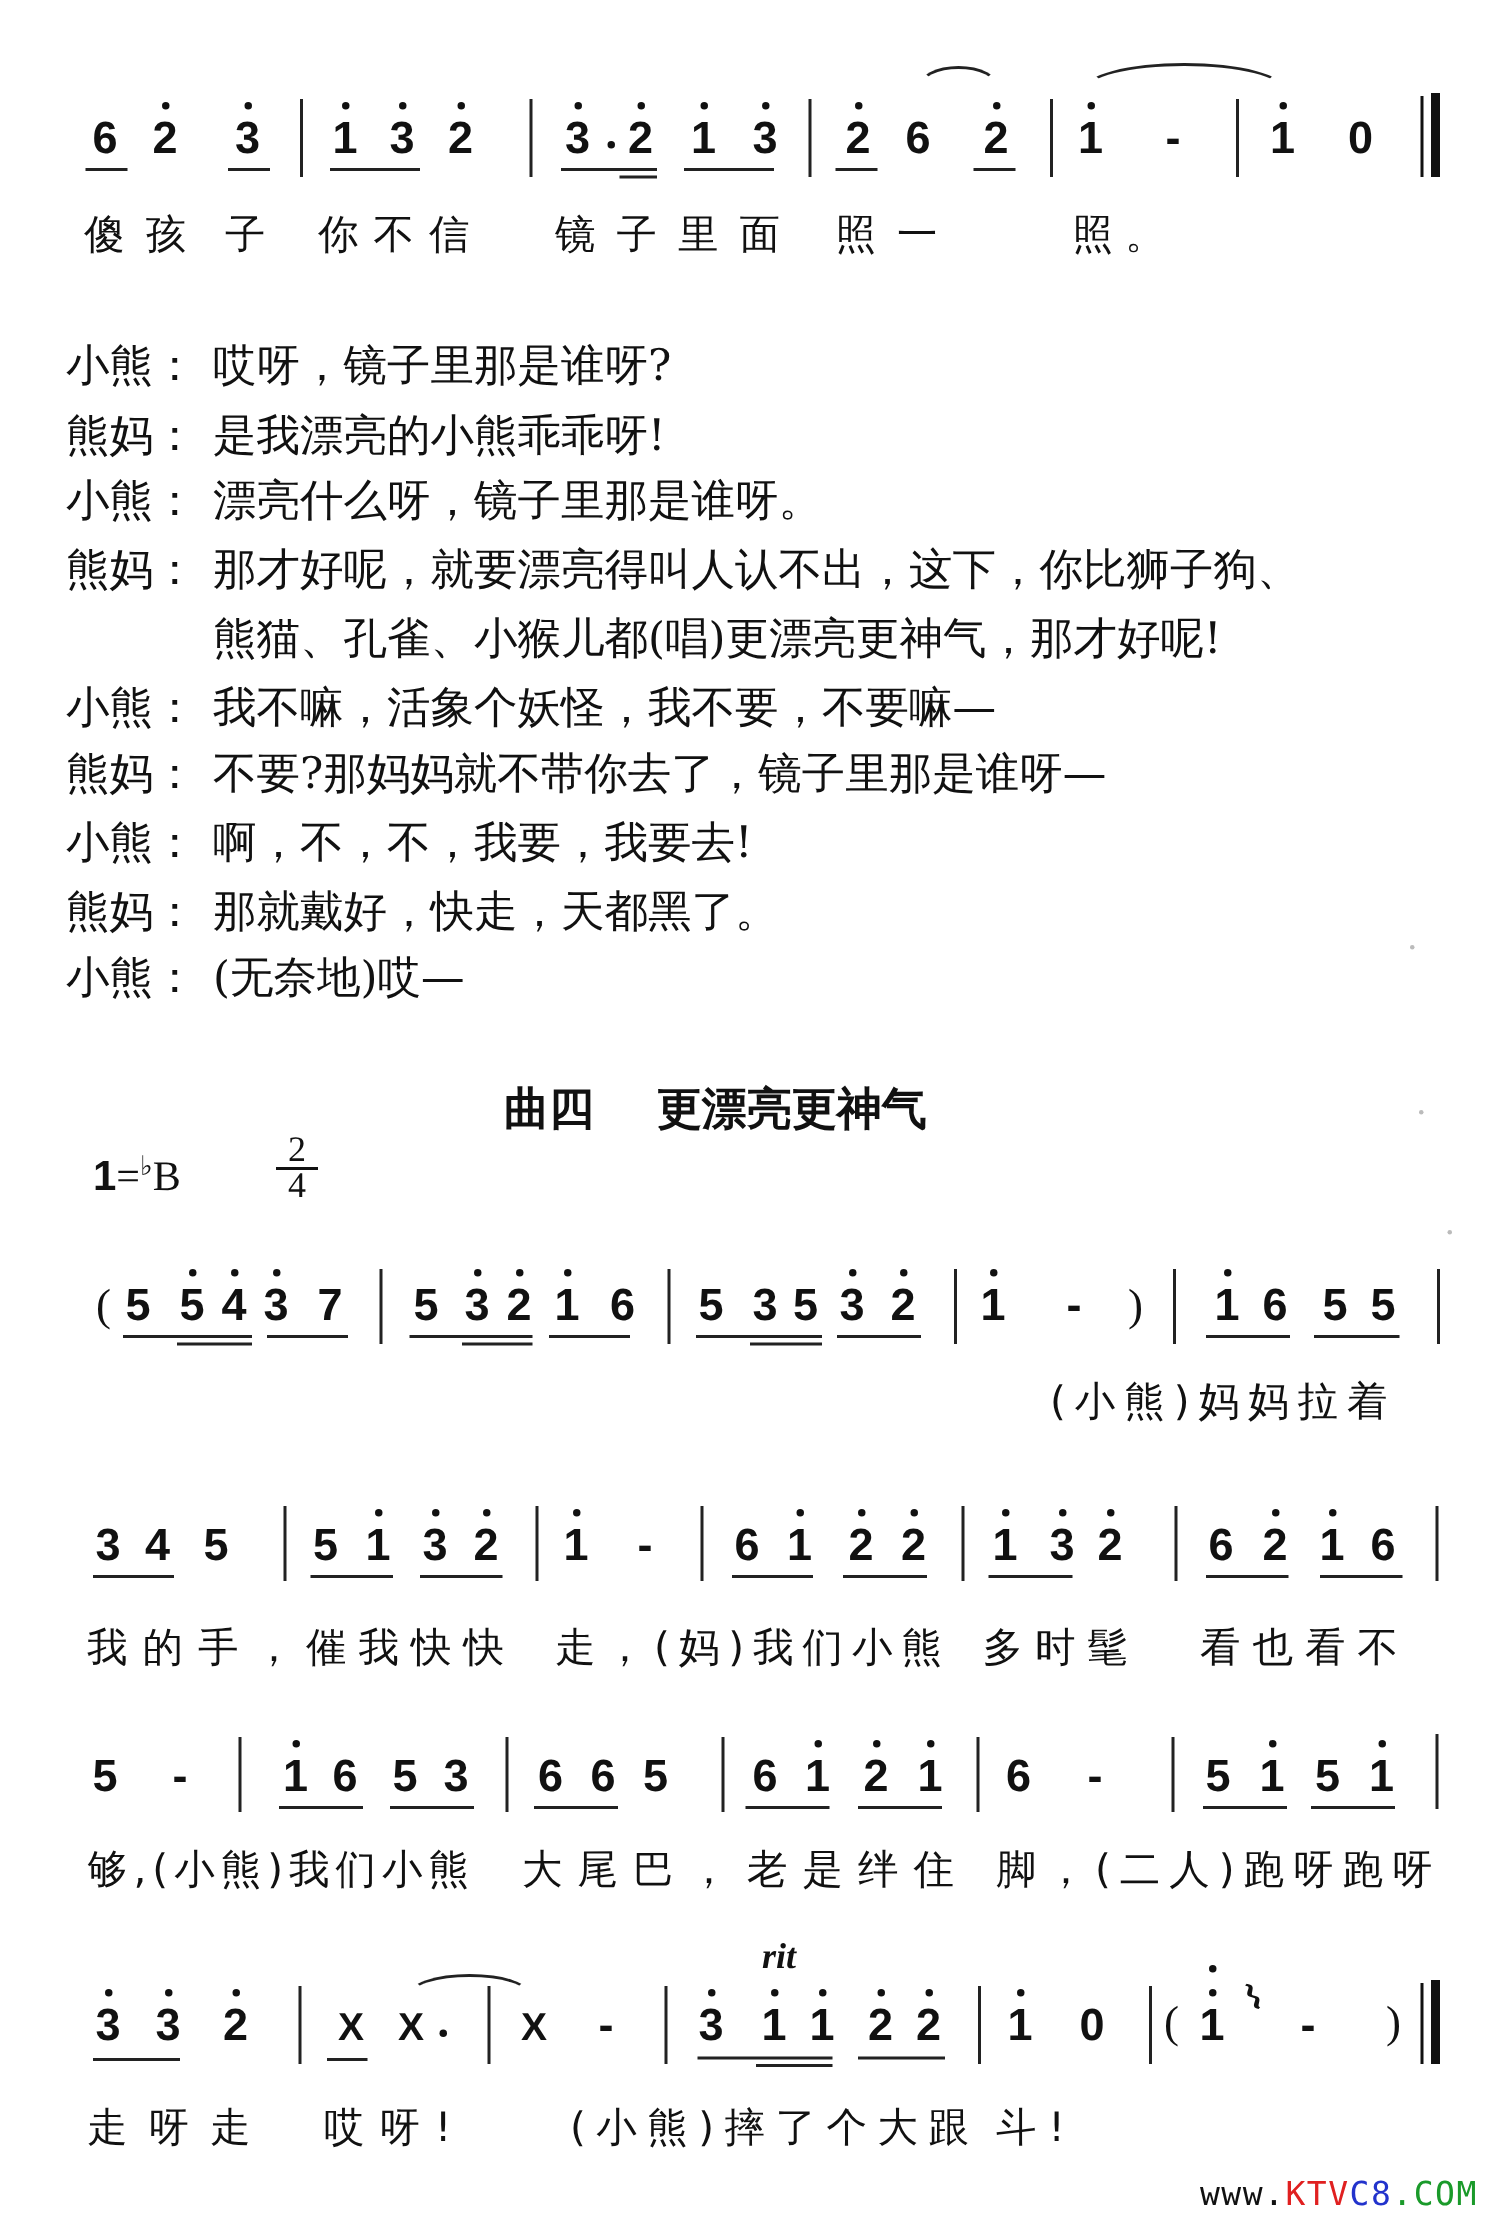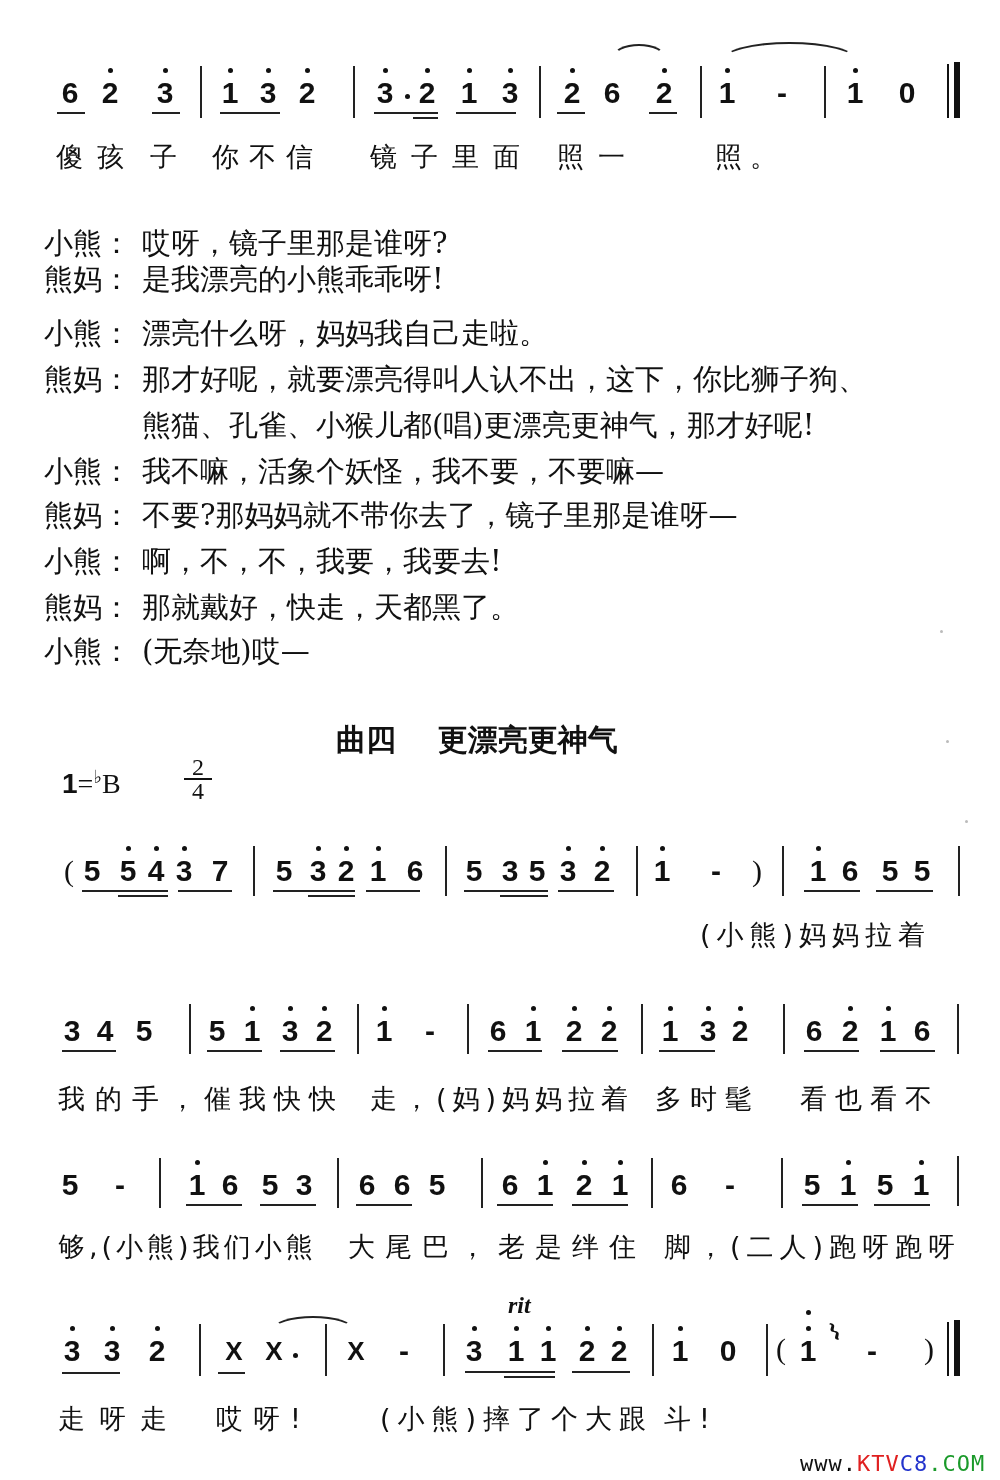--- a/index.html
+++ b/index.html
@@ -140,22 +140,22 @@
   <span class="lyric" style="left:56px;top:142px;letter-spacing:14px">傻孩</span>
   <span class="lyric" style="left:150px;top:142px">子</span>
   <span class="lyric" style="left:212px;top:142px;letter-spacing:10px">你不信</span>
   <span class="lyric" style="left:370px;top:142px;letter-spacing:14px">镜子里面</span>
   <span class="lyric" style="left:557px;top:142px;letter-spacing:14px">照一</span>
   <span class="lyric" style="left:715px;top:142px">照。</span>
 </div>
 
 <div>
   <div class="dialogue" style="top:228px"><span class="speaker">小熊：</span><span>哎呀，镜子里那是谁呀?</span></div>
-  <div class="dialogue" style="top:264px"><span class="speaker">熊妈：</span><span>是我漂亮的小熊乖乖呀!</span></div>
-  <div class="dialogue" style="top:318px"><span class="speaker">小熊：</span><span>漂亮什么呀，妈妈我自己走啦。</span></div>
+  <div class="dialogue" style="top:275px"><span class="speaker">熊妈：</span><span>是我漂亮的小熊乖乖呀!</span></div>
+  <div class="dialogue" style="top:318px"><span class="speaker">小熊：</span><span>漂亮什么呀，镜子里那是谁呀。</span></div>
   <div class="dialogue" style="top:364px"><span class="speaker">熊妈：</span><span>那才好呢，就要漂亮得叫人认不出，这下，你比狮子狗、</span></div>
   <div class="dialogue" style="top:410px"><span class="speaker"></span><span>熊猫、孔雀、小猴儿都(唱)更漂亮更神气，那才好呢!</span></div>
   <div class="dialogue" style="top:456px"><span class="speaker">小熊：</span><span>我不嘛，活象个妖怪，我不要，不要嘛—</span></div>
   <div class="dialogue" style="top:500px"><span class="speaker">熊妈：</span><span>不要?那妈妈就不带你去了，镜子里那是谁呀—</span></div>
   <div class="dialogue" style="top:546px"><span class="speaker">小熊：</span><span>啊，不，不，我要，我要去!</span></div>
   <div class="dialogue" style="top:592px"><span class="speaker">熊妈：</span><span>那就戴好，快走，天都黑了。</span></div>
   <div class="dialogue" style="top:636px"><span class="speaker">小熊：</span><span>(无奈地)哎—</span></div>
 </div>
 
 <div class="song-title">曲四    更漂亮更神气</div>
@@ -251,21 +251,21 @@
   <span class="note" style="left:802px;top:1016px">6</span>
   <span class="note dot-above" style="left:838px;top:1016px">2</span>
   <span class="note dot-above" style="left:876px;top:1016px">1</span>
   <span class="note" style="left:910px;top:1016px">6</span>
   <div class="uline" style="left:804px;top:1050px;width:55px"></div>
   <div class="uline" style="left:880px;top:1050px;width:55px"></div>
   <div class="bar" style="left:957px;top:1004px;height:50px"></div>
 
   <span class="lyric" style="left:58px;top:1084px;letter-spacing:10px">我的手，</span>
   <span class="lyric" style="left:204px;top:1084px;letter-spacing:8px">催我快快</span>
-  <span class="lyric" style="left:370px;top:1084px;letter-spacing:6px">走，(妈)妈妈拉着</span>
+  <span class="lyric" style="left:370px;top:1084px;letter-spacing:6px">走，(妈)我们小熊</span>
   <span class="lyric" style="left:655px;top:1084px;letter-spacing:8px">多时髦</span>
   <span class="lyric" style="left:800px;top:1084px;letter-spacing:8px">看也看不</span>
 </div>
 
 <div>
   <span class="note" style="left:58px;top:1170px">5</span>
   <span class="note" style="left:108px;top:1170px">-</span>
   <div class="bar" style="left:159px;top:1158px;height:50px"></div>
 
   <span class="note dot-above" style="left:185px;top:1170px">1</span>

